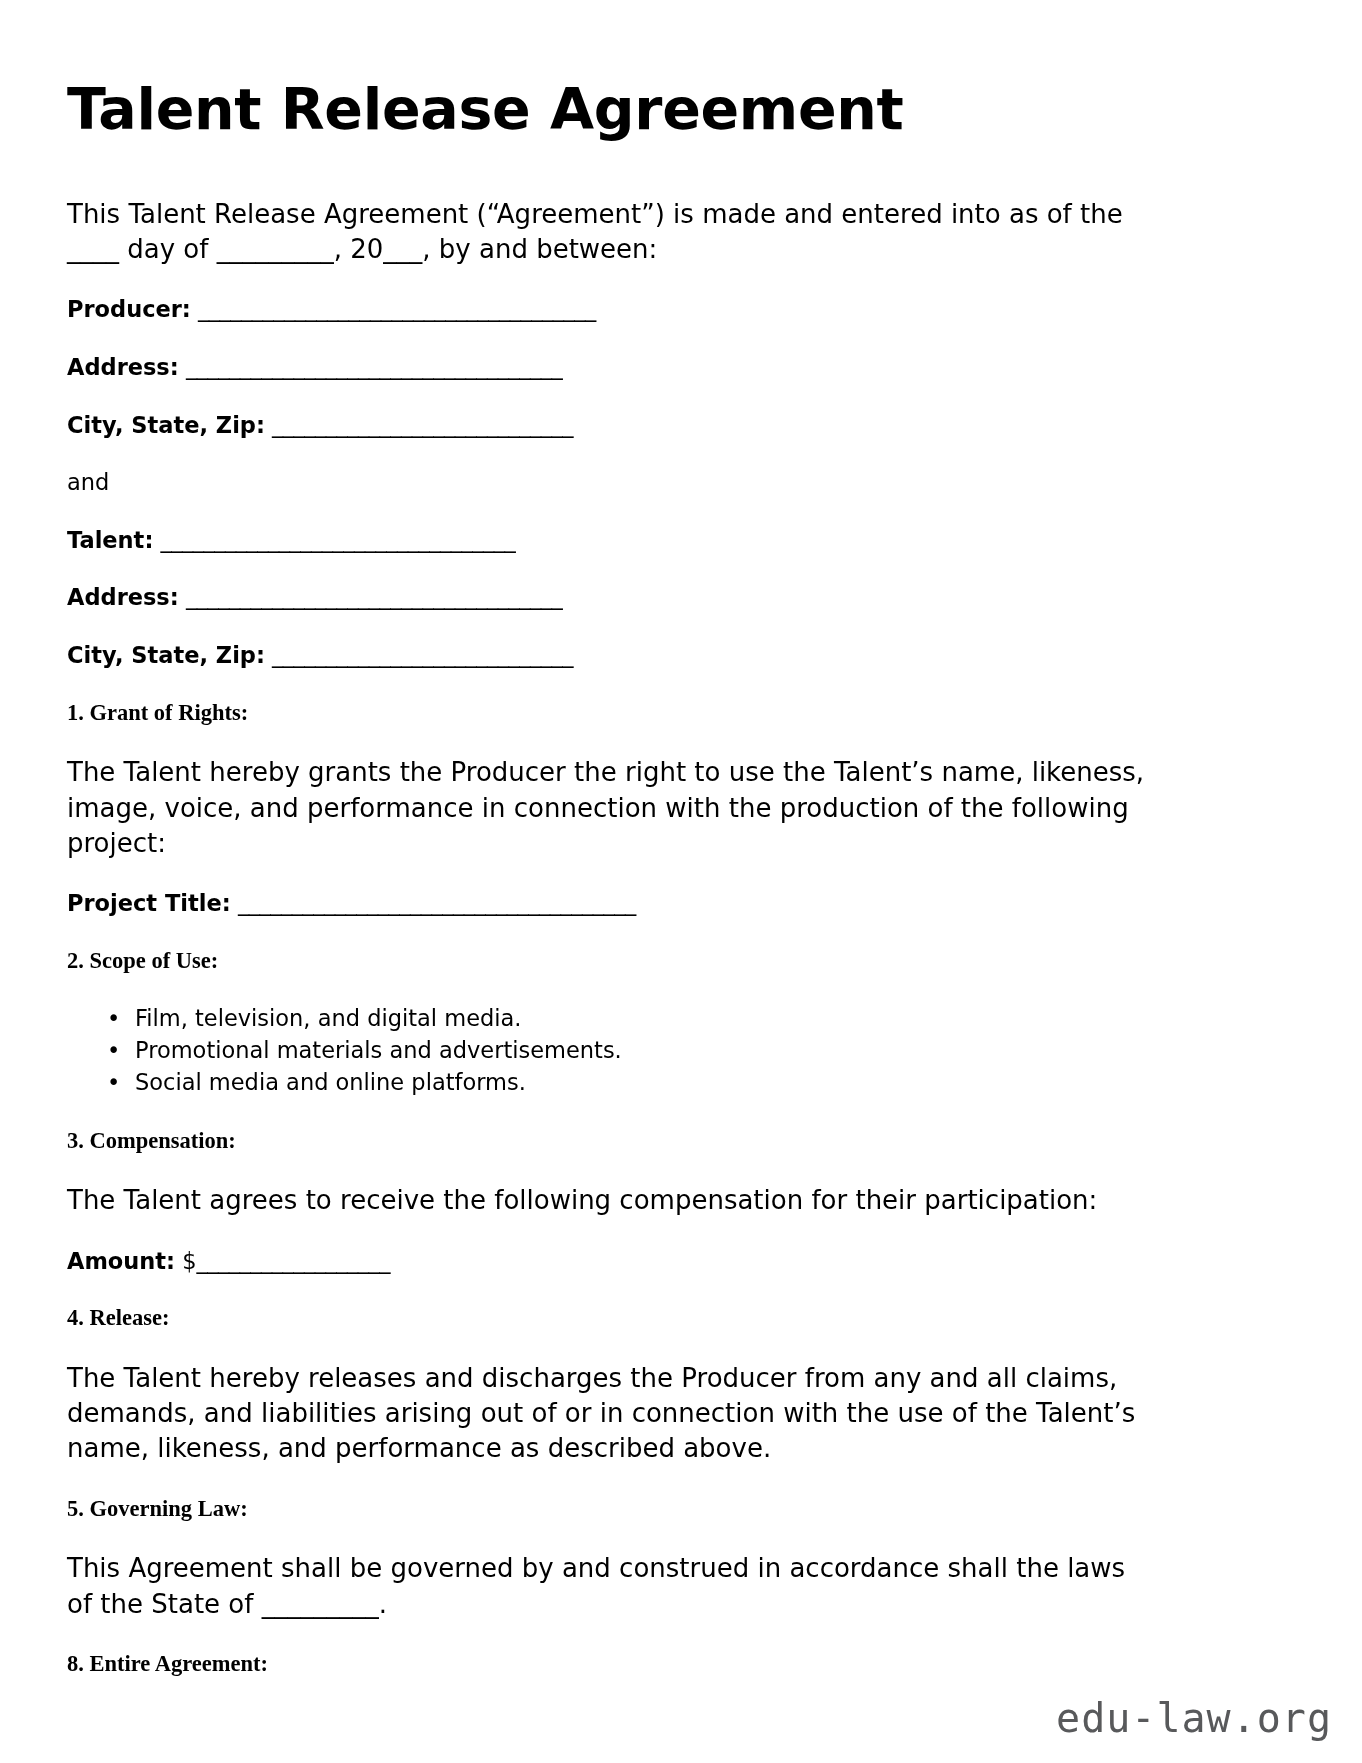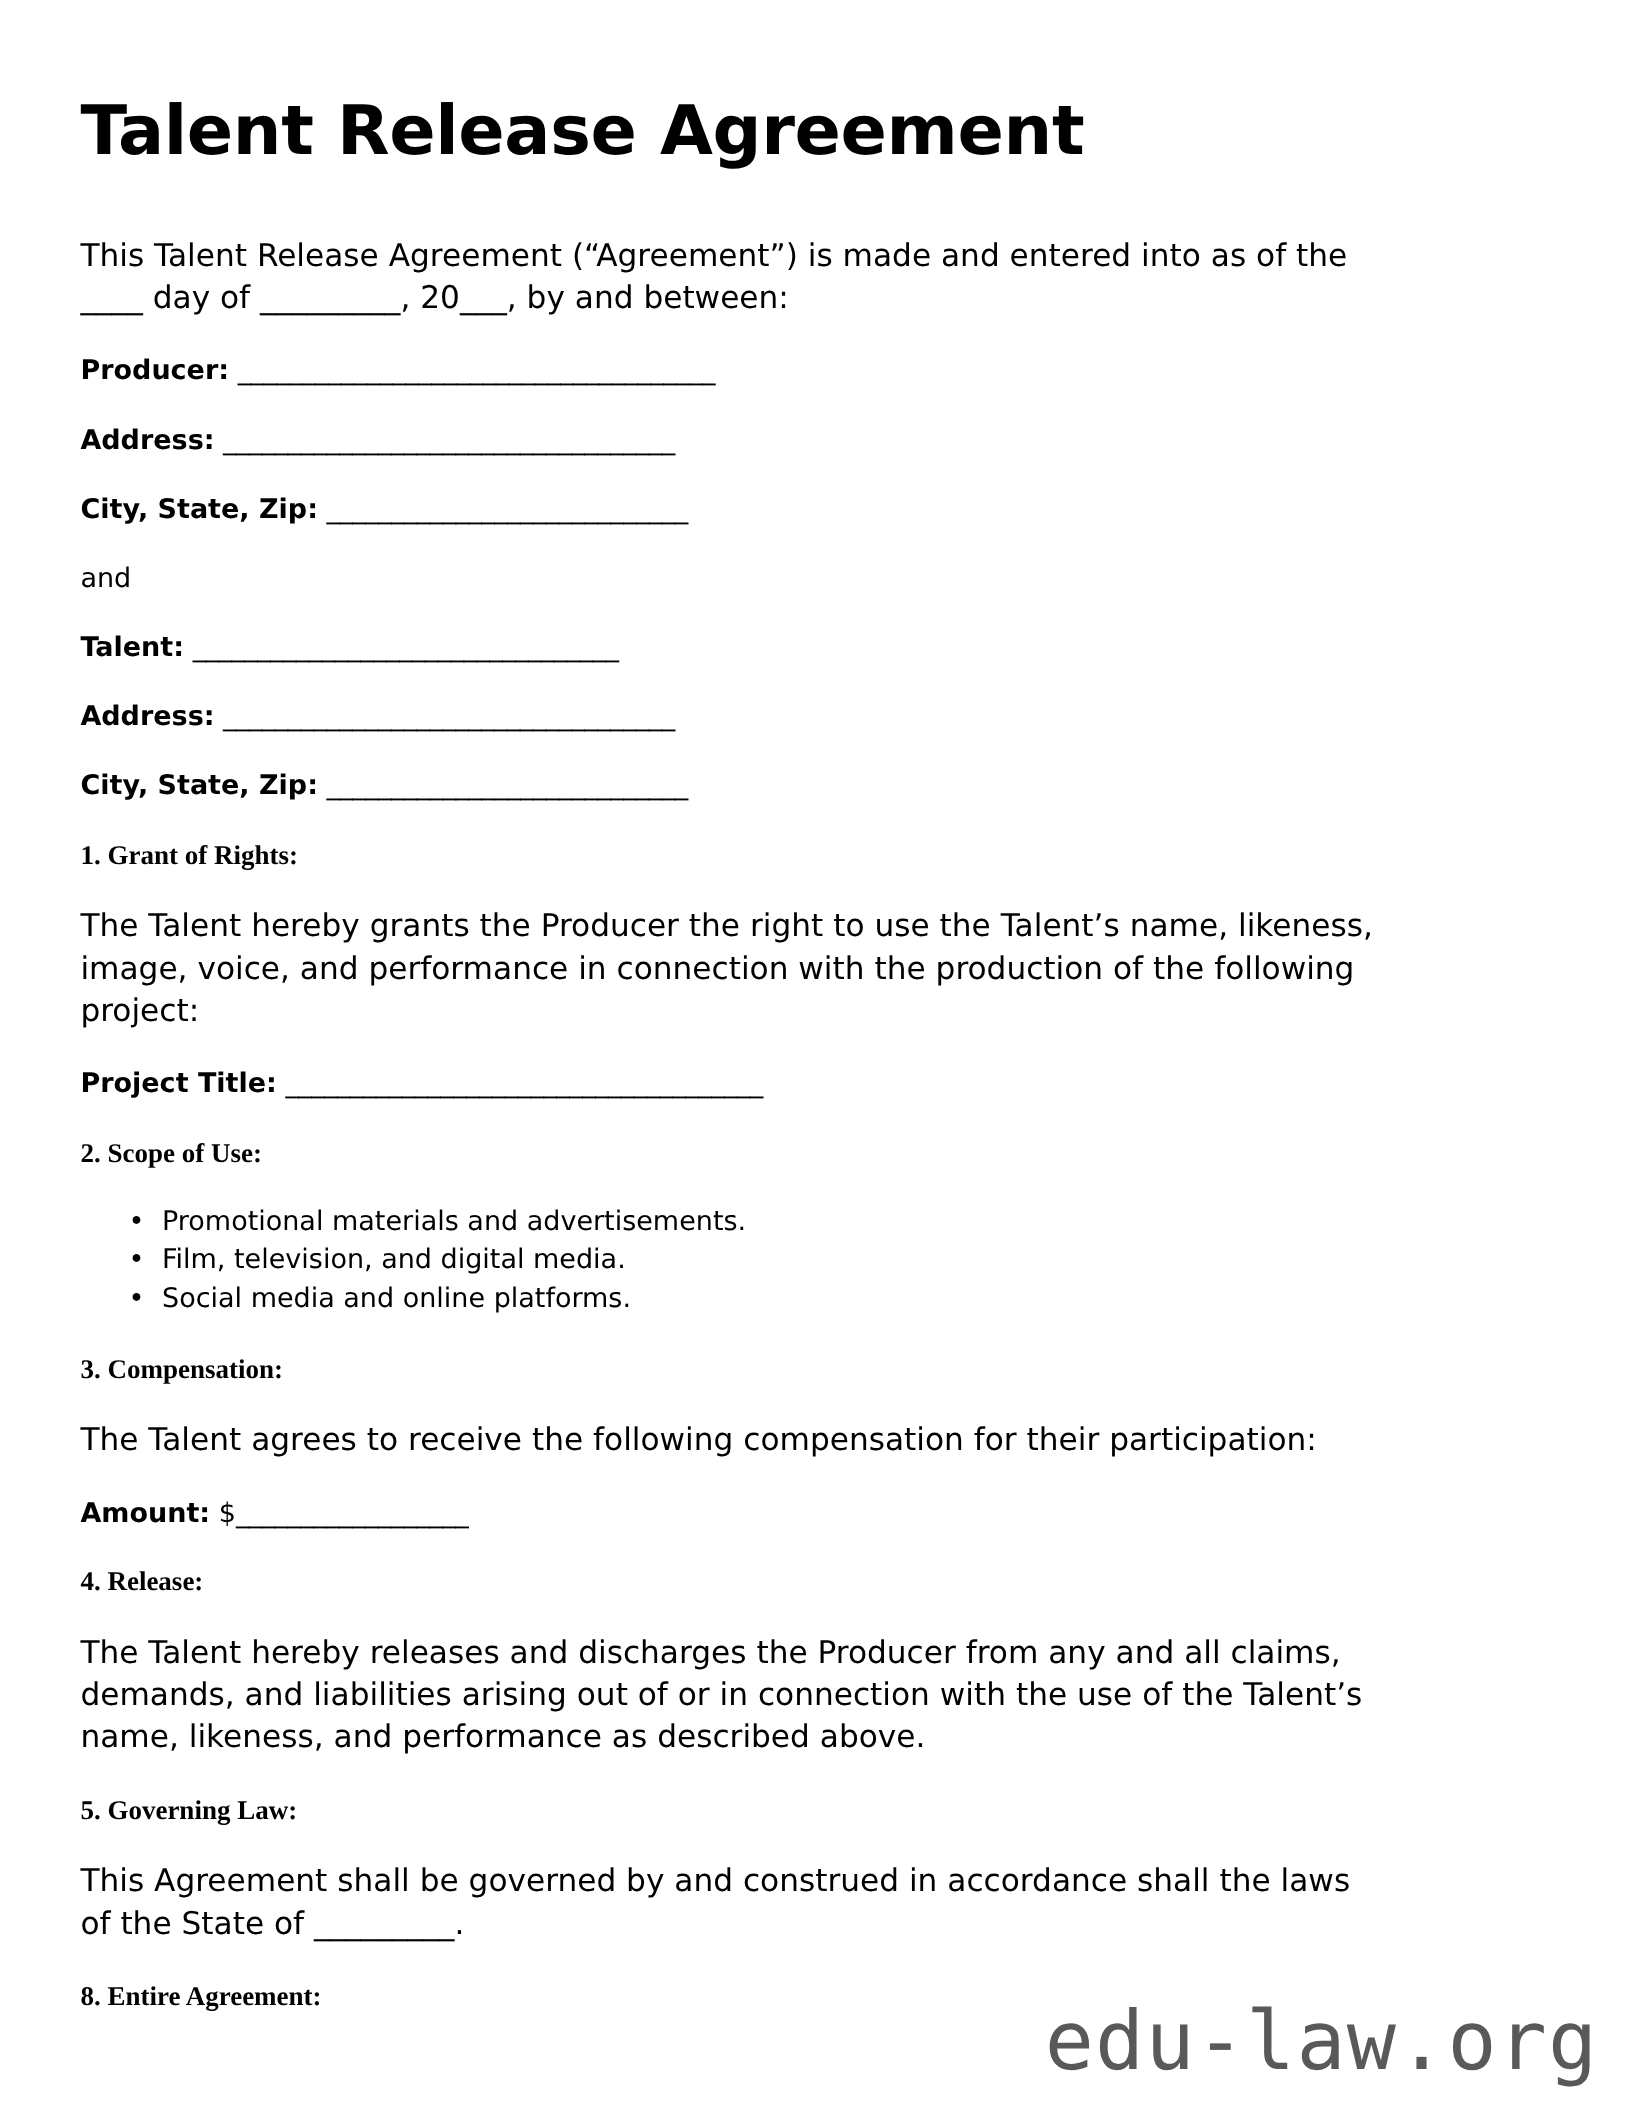--- a/index.html
+++ b/index.html
@@ -72,21 +72,21 @@
   .and-line {
     font-size: 22.5px;
     line-height: 1.36;
     margin: 0 0 27px 0;
   }
   .watermark {
     position: absolute;
     right: 30px;
     bottom: 22px;
     font-family: "DejaVu Sans Mono", monospace;
-    font-size: 68px;
+    font-size: 40px;
     color: #58595b;
     letter-spacing: 1px;
     white-space: nowrap;
   }
 </style>
 </head>
 <body>
 
 <div class="page">
 
@@ -130,22 +130,22 @@
   <h2 class="section-heading">1. Grant of Rights:</h2>
   <p class="para">The Talent hereby grants the Producer the right to use the Talent’s name, likeness, image, voice, and performance in connection with the production of the following project:</p>
 
   <div class="field-line">
     <span class="label">Project Title:</span>
     <span class="blank">_____________________________________</span>
   </div>
 
   <h2 class="section-heading">2. Scope of Use:</h2>
   <ul class="bullets">
+    <li>Film, television, and digital media.</li>
     <li>Promotional materials and advertisements.</li>
-    <li>Film, television, and digital media.</li>
     <li>Social media and online platforms.</li>
   </ul>
 
   <h2 class="section-heading">3. Compensation:</h2>
   <p class="para">The Talent agrees to receive the following compensation for their participation:</p>
 
   <div class="field-line">
     <span class="label">Amount:</span>
     <span>$</span><span class="blank">__________________</span>
   </div>

